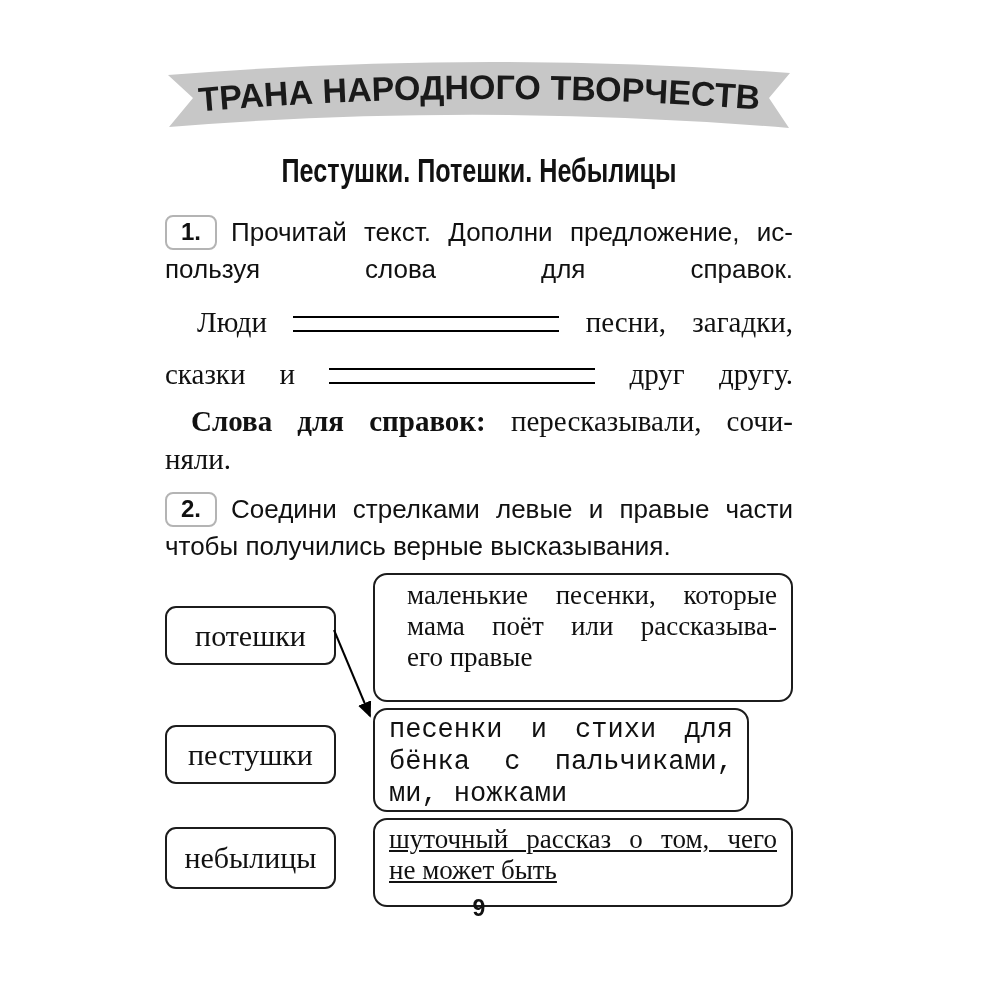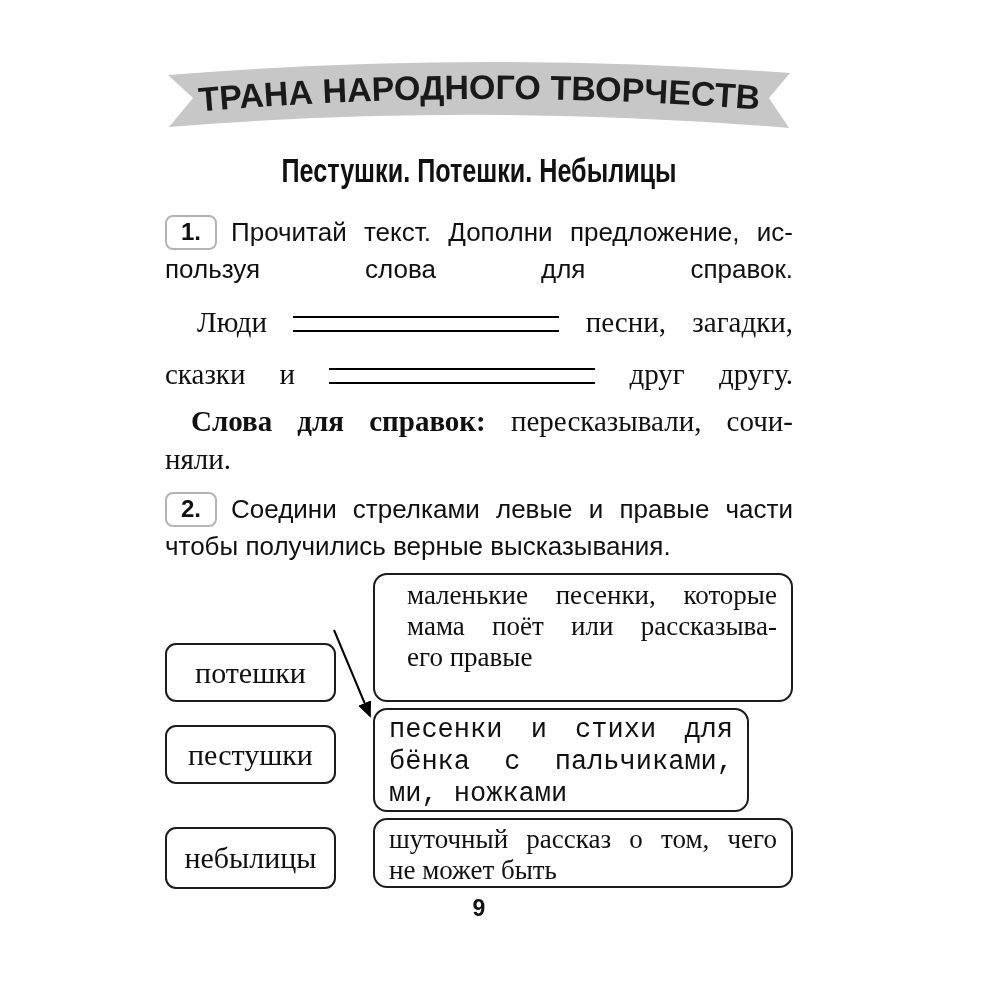--- a/index.html
+++ b/index.html
@@ -44,29 +44,29 @@
          vertical-align:0px;}
 
   #reference{left:165px;top:402px;width:628px;font-size:29px;}
   #reference .jl{--lh:38px;text-indent:26px;}
   #reference .ll{--lh:38px;}
 
   
   .lbox{border:2px solid #1c1c1c;border-radius:11px;background:#fff;
         display:flex;align-items:center;justify-content:center;
         font-size:30px;}
-  #lbox-0{left:165px;top:643px;width:167px;height:55px;}
+  #lbox-0{left:165px;top:606px;width:167px;height:55px;}
   #lbox-1{left:165px;top:725px;width:167px;height:55px;text-align:right;}
   #lbox-2{left:165px;top:827px;width:167px;height:58px;}
 
   .rbox{border:2px solid #1c1c1c;border-radius:14px;background:#fff;
         font-size:27px;padding:0 14px;box-sizing:border-box;}
   #rbox-0{left:373px;top:573px;width:420px;height:129px;--lh:31px;padding-top:5px;padding-left:32px;}
   #rbox-1{left:373px;top:708px;width:376px;height:104px;--lh:32px;padding-top:4px;font-family:Liberation Mono, monospace;}
-  #rbox-2{left:373px;top:818px;width:420px;height:70px;--lh:31px;padding-top:4px;}
+  #rbox-2{left:373px;top:818px;width:420px;height:89px;--lh:31px;padding-top:4px;text-decoration:underline;}
 
   #arrow-svg{left:326px;top:624px;width:56px;height:104px;}
 
   #pagenum{left:165px;top:893px;width:628px;text-align:center;
            font-weight:bold;font-size:23px;line-height:30px;}
 </style>
 </head>
 <body>
 
 <div id="page">

